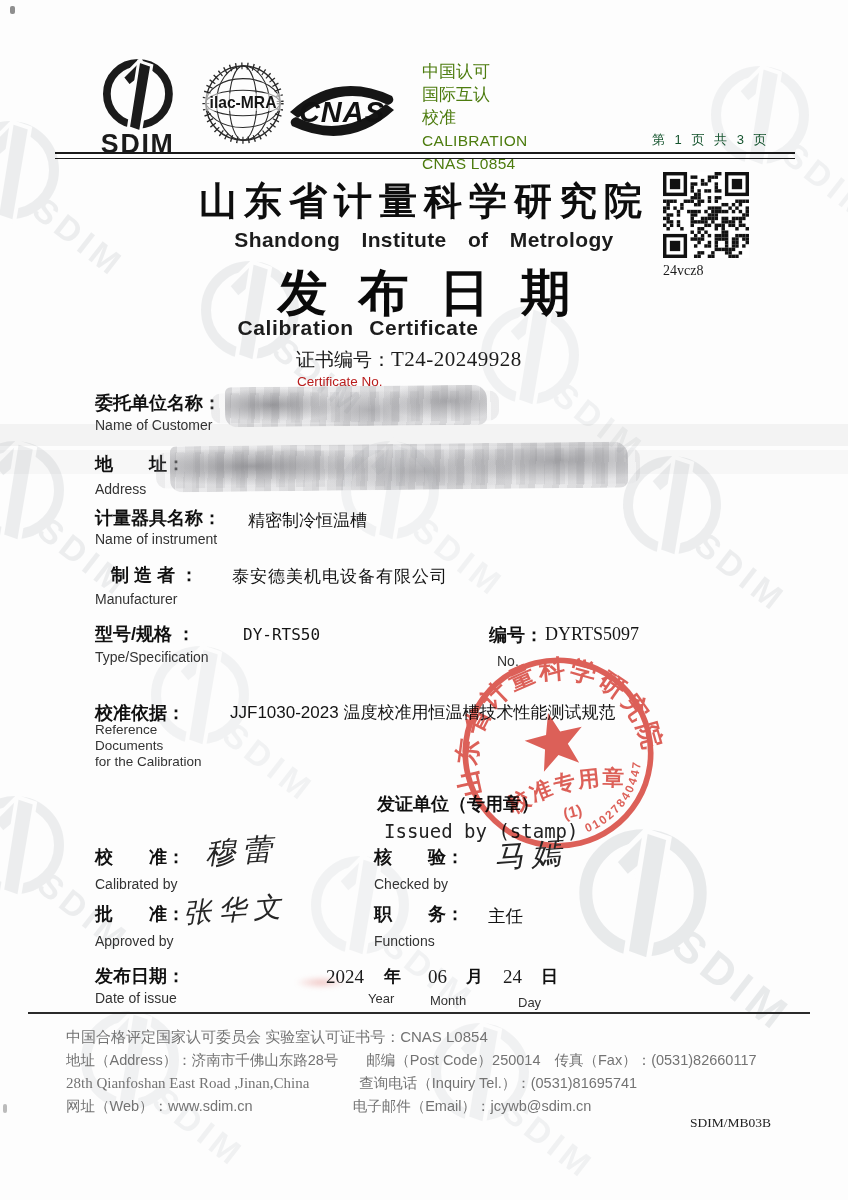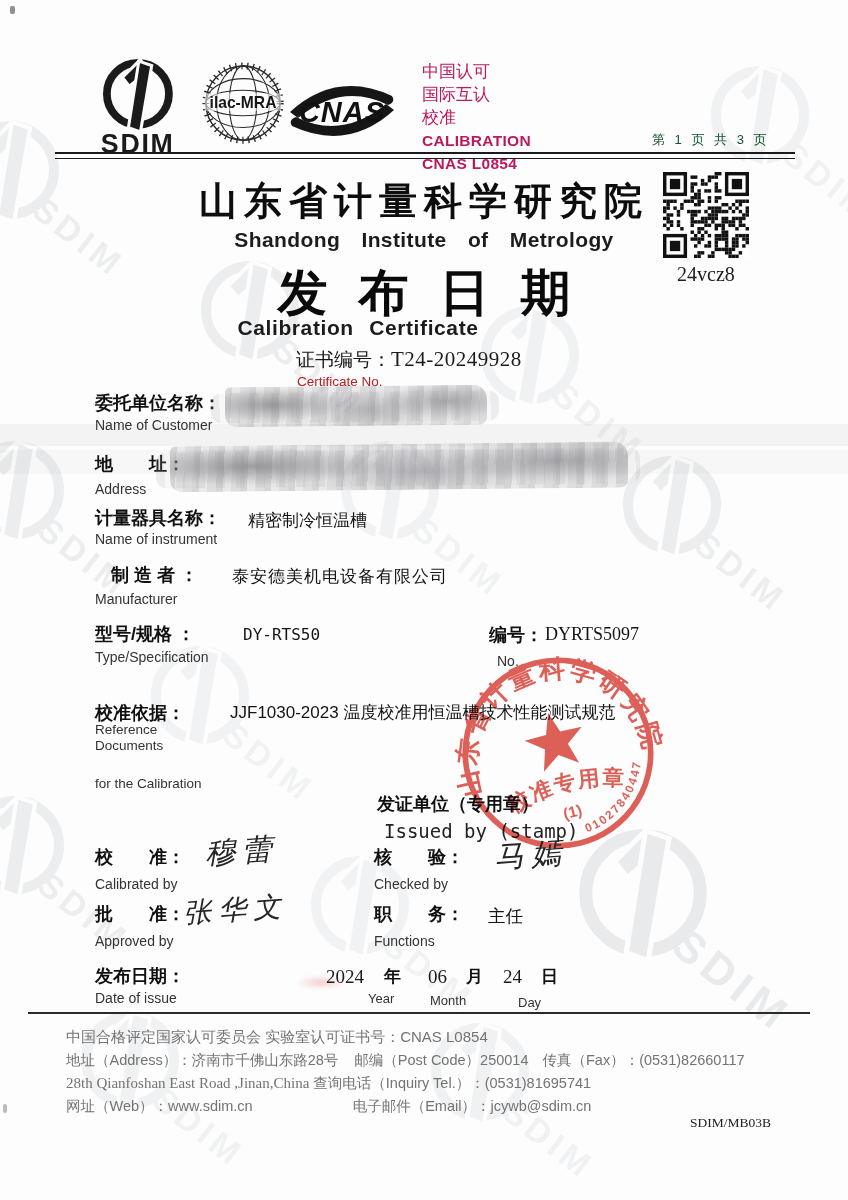--- a/index.html
+++ b/index.html
@@ -5,22 +5,22 @@
   html,body{margin:0;padding:0;}
   body{width:848px;height:1200px;background:#fdfdfd;position:relative;overflow:hidden;
        font-family:"Liberation Sans",sans-serif;color:#1c1c1c;}
   .abs{position:absolute;}
   
   .wm{position:absolute;width:180px;height:170px;color:#99a1a7;opacity:.16;overflow:visible;pointer-events:none;}
   
   .band{position:absolute;left:0;width:848px;pointer-events:none;}
   .speck{position:absolute;background:#6a6a6a;border-radius:2px;}
   
-  .accred{font-size:17px;line-height:23px;color:#be185d;}
-  .accred .en{font-weight:bold;font-size:15.5px;letter-spacing:.3px;}
+  .accred{font-size:17px;line-height:23px;color:#4d7c0f;}
+  .accred .en{font-weight:normal;font-size:15.5px;letter-spacing:.3px;}
   .pagenum{font-size:13px;letter-spacing:3px;color:#14532d;}
   .dbl-rule{border-top:2.5px solid #1a1a1a;border-bottom:1.5px solid #1a1a1a;height:4px;}
   
   .t-cn{left:0;width:848px;text-align:center;font-family:"Liberation Serif",serif;font-weight:bold;
         font-size:38px;letter-spacing:7px;color:#0d0d0d;}
   .t-en{left:0;width:848px;text-align:center;font-weight:bold;font-size:21px;word-spacing:15px;letter-spacing:.4px;}
   .c-cn{left:0;width:848px;text-align:center;font-weight:bold;font-size:50px;letter-spacing:.62em;text-indent:.62em;color:#0a0a0a;}
   .c-en{left:0;width:716px;text-align:center;font-weight:bold;font-size:21px;word-spacing:9px;letter-spacing:.6px;}
   .certno-label{font-size:19px;color:#161616;}
   .certno-value{font-family:"Liberation Serif",serif;font-size:21px;letter-spacing:.5px;}
@@ -365,21 +365,21 @@
       <rect x="0" y="0" width="24.08" height="24.08" fill="#111"></rect>
       <rect x="3.44" y="3.44" width="17.2" height="17.2" fill="#fff"></rect>
       <rect x="6.88" y="6.88" width="10.32" height="10.32" fill="#111"></rect>
       <rect x="61.92" y="0" width="24.08" height="24.08" fill="#111"></rect>
       <rect x="65.36" y="3.44" width="17.2" height="17.2" fill="#fff"></rect>
       <rect x="68.8" y="6.88" width="10.32" height="10.32" fill="#111"></rect>
       <rect x="0" y="61.92" width="24.08" height="24.08" fill="#111"></rect>
       <rect x="3.44" y="65.36" width="17.2" height="17.2" fill="#fff"></rect>
       <rect x="6.88" y="68.8" width="10.32" height="10.32" fill="#111"></rect>
     </svg>
-  <div class="serif" style="text-align:center;font-size:20px;margin-top:1px">24vcz8</div>
+  <div class="serif" style="text-align:left;font-size:14px;margin-top:1px">24vcz8</div>
 </div>
 
 <div class="abs cn-label" style="left:95px;top:391px">委托单位名称：</div>
 <div class="abs en-sub" style="left:95px;top:417px">Name of Customer</div>
 <div class="redact" style="left:225px;top:386px;width:262px;height:40px"></div>
 
 <div class="abs cn-label" style="left:95px;top:452px">地　　址：</div>
 <div class="abs en-sub" style="left:95px;top:481px">Address</div>
 <div class="redact" style="left:170px;top:444px;width:458px;height:46px"></div>
 
@@ -396,21 +396,21 @@
 <div class="abs en-sub" style="left:95px;top:649px">Type/Specification</div>
 
 <div class="abs cn-label" style="left:489px;top:623px">编号：</div>
 <div class="abs cn-value serif" style="left:545px;top:624px;font-size:18px">DYRTS5097</div>
 <div class="abs en-sub" style="left:497px;top:653px">No.</div>
 
 <div class="abs cn-label" style="left:95px;top:701px">校准依据：</div>
 <div class="abs cn-value" style="left:230px;top:701px;width:560px">JJF1030-2023 温度校准用恒温槽技术性能测试规范</div>
 <div class="abs en-sub" style="left:95px;top:722px;font-size:13.5px">Reference</div>
 <div class="abs en-sub" style="left:95px;top:738px;font-size:13.5px">Documents</div>
-<div class="abs en-sub" style="left:95px;top:776px;font-size:13.5px">for the Calibration</div>
+<div class="abs en-sub" style="left:95px;top:754px;font-size:13.5px">for the Calibration</div>
 
 <div class="abs cn-label" style="left:377px;top:792px">发证单位（专用章）</div>
 <div class="abs mono" style="left:384px;top:820px;font-size:19px;color:#222">Issued by (stamp)</div>
 
 <svg class="stamp" style="left:455px;top:650px" width="206" height="206" viewBox="0 0 200 200" overflow="visible">
   <g transform="rotate(-14 100 100)" fill="#d9453c">
     <circle cx="100" cy="100" r="90" fill="none" stroke="#d9453c" stroke-width="5.5"></circle>
     <defs>
       <path id="ringArc" d="M 30,152 A 82,82 0 1 1 170,152" fill="none"></path>
       <path id="subArc" d="M 40,148 Q 100,126 160,148" fill="none"></path>
@@ -457,27 +457,27 @@
 <div class="abs en-sub" style="left:368px;top:991px;font-size:13px">Year</div>
 <div class="abs en-sub" style="left:430px;top:993px;font-size:13px">Month</div>
 <div class="abs en-sub" style="left:518px;top:995px;font-size:13px">Day</div>
 
 <div class="abs" style="left:28px;top:1012px;width:782px;height:2px;background:#2a2a2a"></div>
 
 <div class="abs foot" style="left:66px;top:1028px;font-size:15px">中国合格评定国家认可委员会 实验室认可证书号：CNAS L0854</div>
 
 <div class="abs foot" style="left:66px;top:1051px;width:770px;white-space:nowrap">
   <span>地址（Address）：济南市千佛山东路28号</span>
-  <span style="margin-left:12px">邮编（Post Code）250014</span>
+  <span style="margin-left:24px">邮编（Post Code）250014</span>
   <span style="margin-left:10px">传真（Fax）：(0531)82660117</span>
 </div>
 
 <div class="abs foot" style="left:66px;top:1074px;white-space:nowrap">
   <span class="foot-en">28th Qianfoshan East Road ,Jinan,China</span>
-  <span style="">查询电话（Inquiry Tel.）：(0531)81695741</span>
+  <span style="margin-left:46px">查询电话（Inquiry Tel.）：(0531)81695741</span>
 </div>
 
 <div class="abs foot" style="left:66px;top:1097px;white-space:nowrap">
   <span>网址（Web）：www.sdim.cn</span>
   <span style="margin-left:96px">电子邮件（Email）：jcywb@sdim.cn</span>
 </div>
 
 <div class="abs formcode" style="left:690px;top:1115px">SDIM/MB03B</div>
 
 </body></html>

